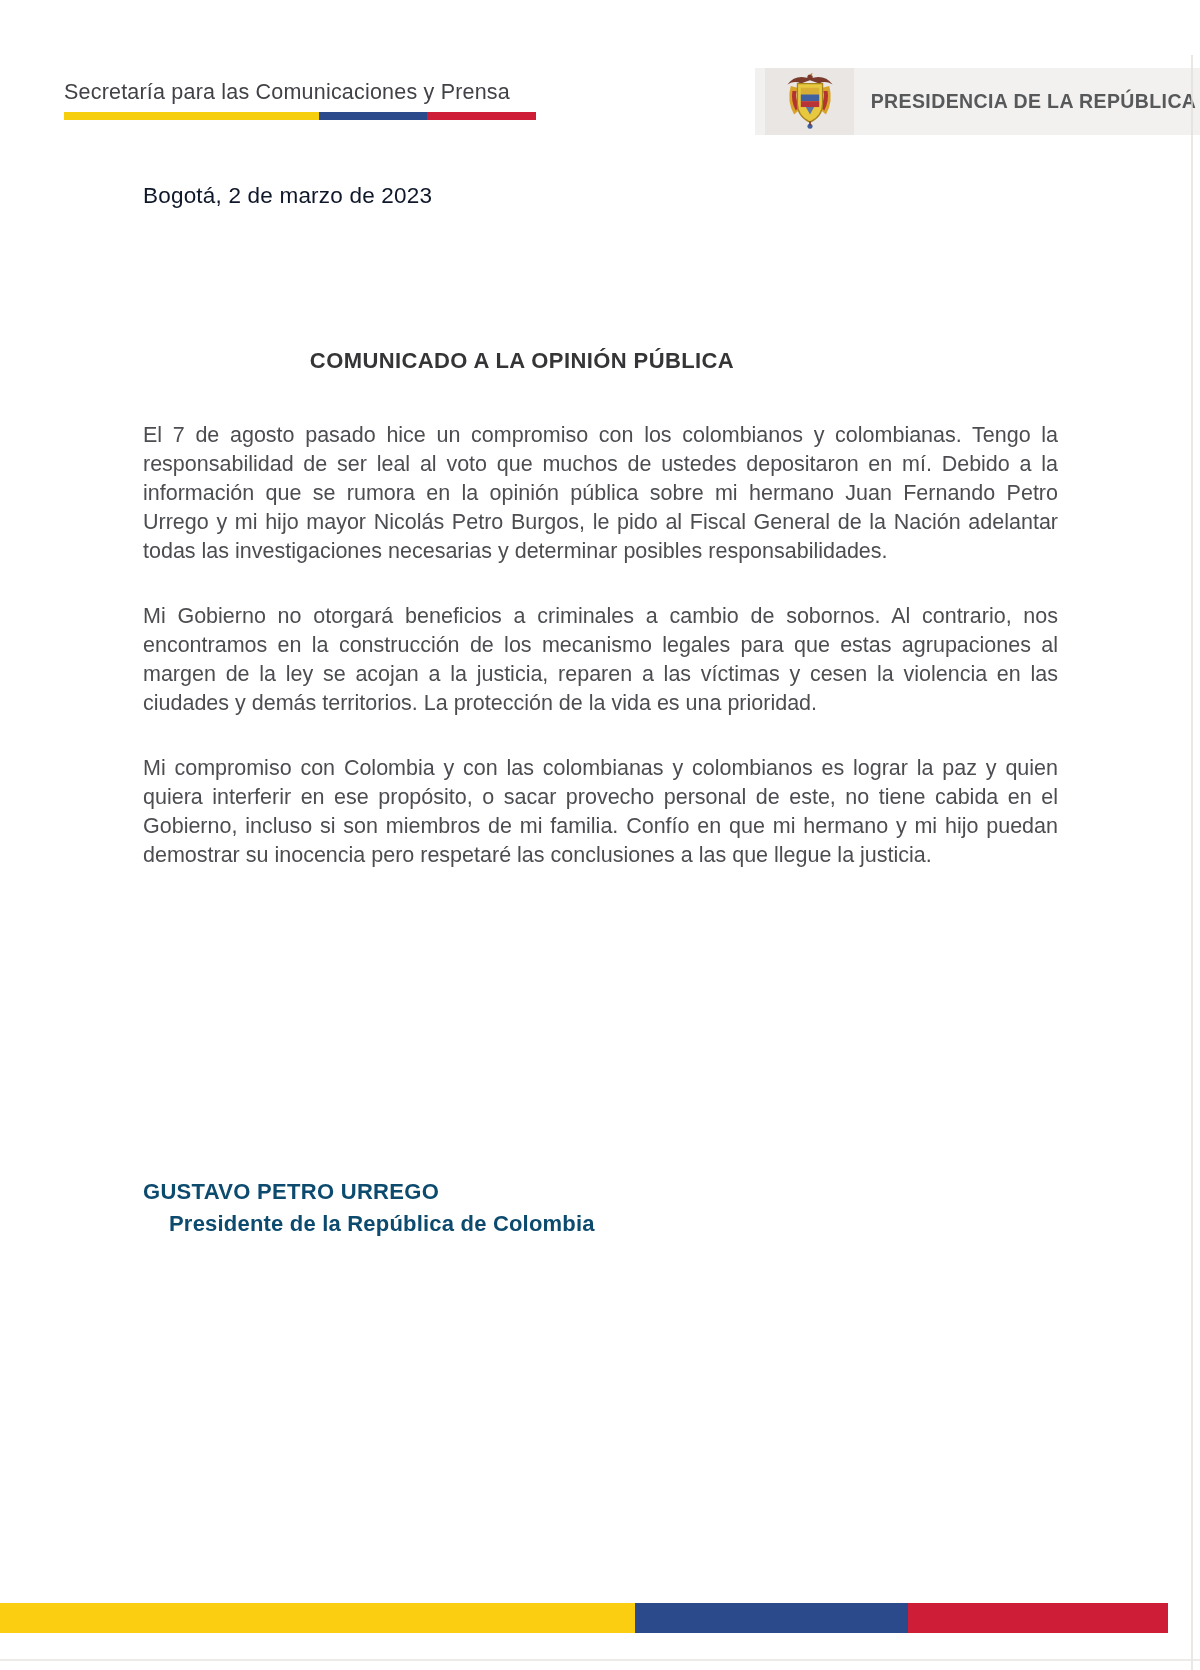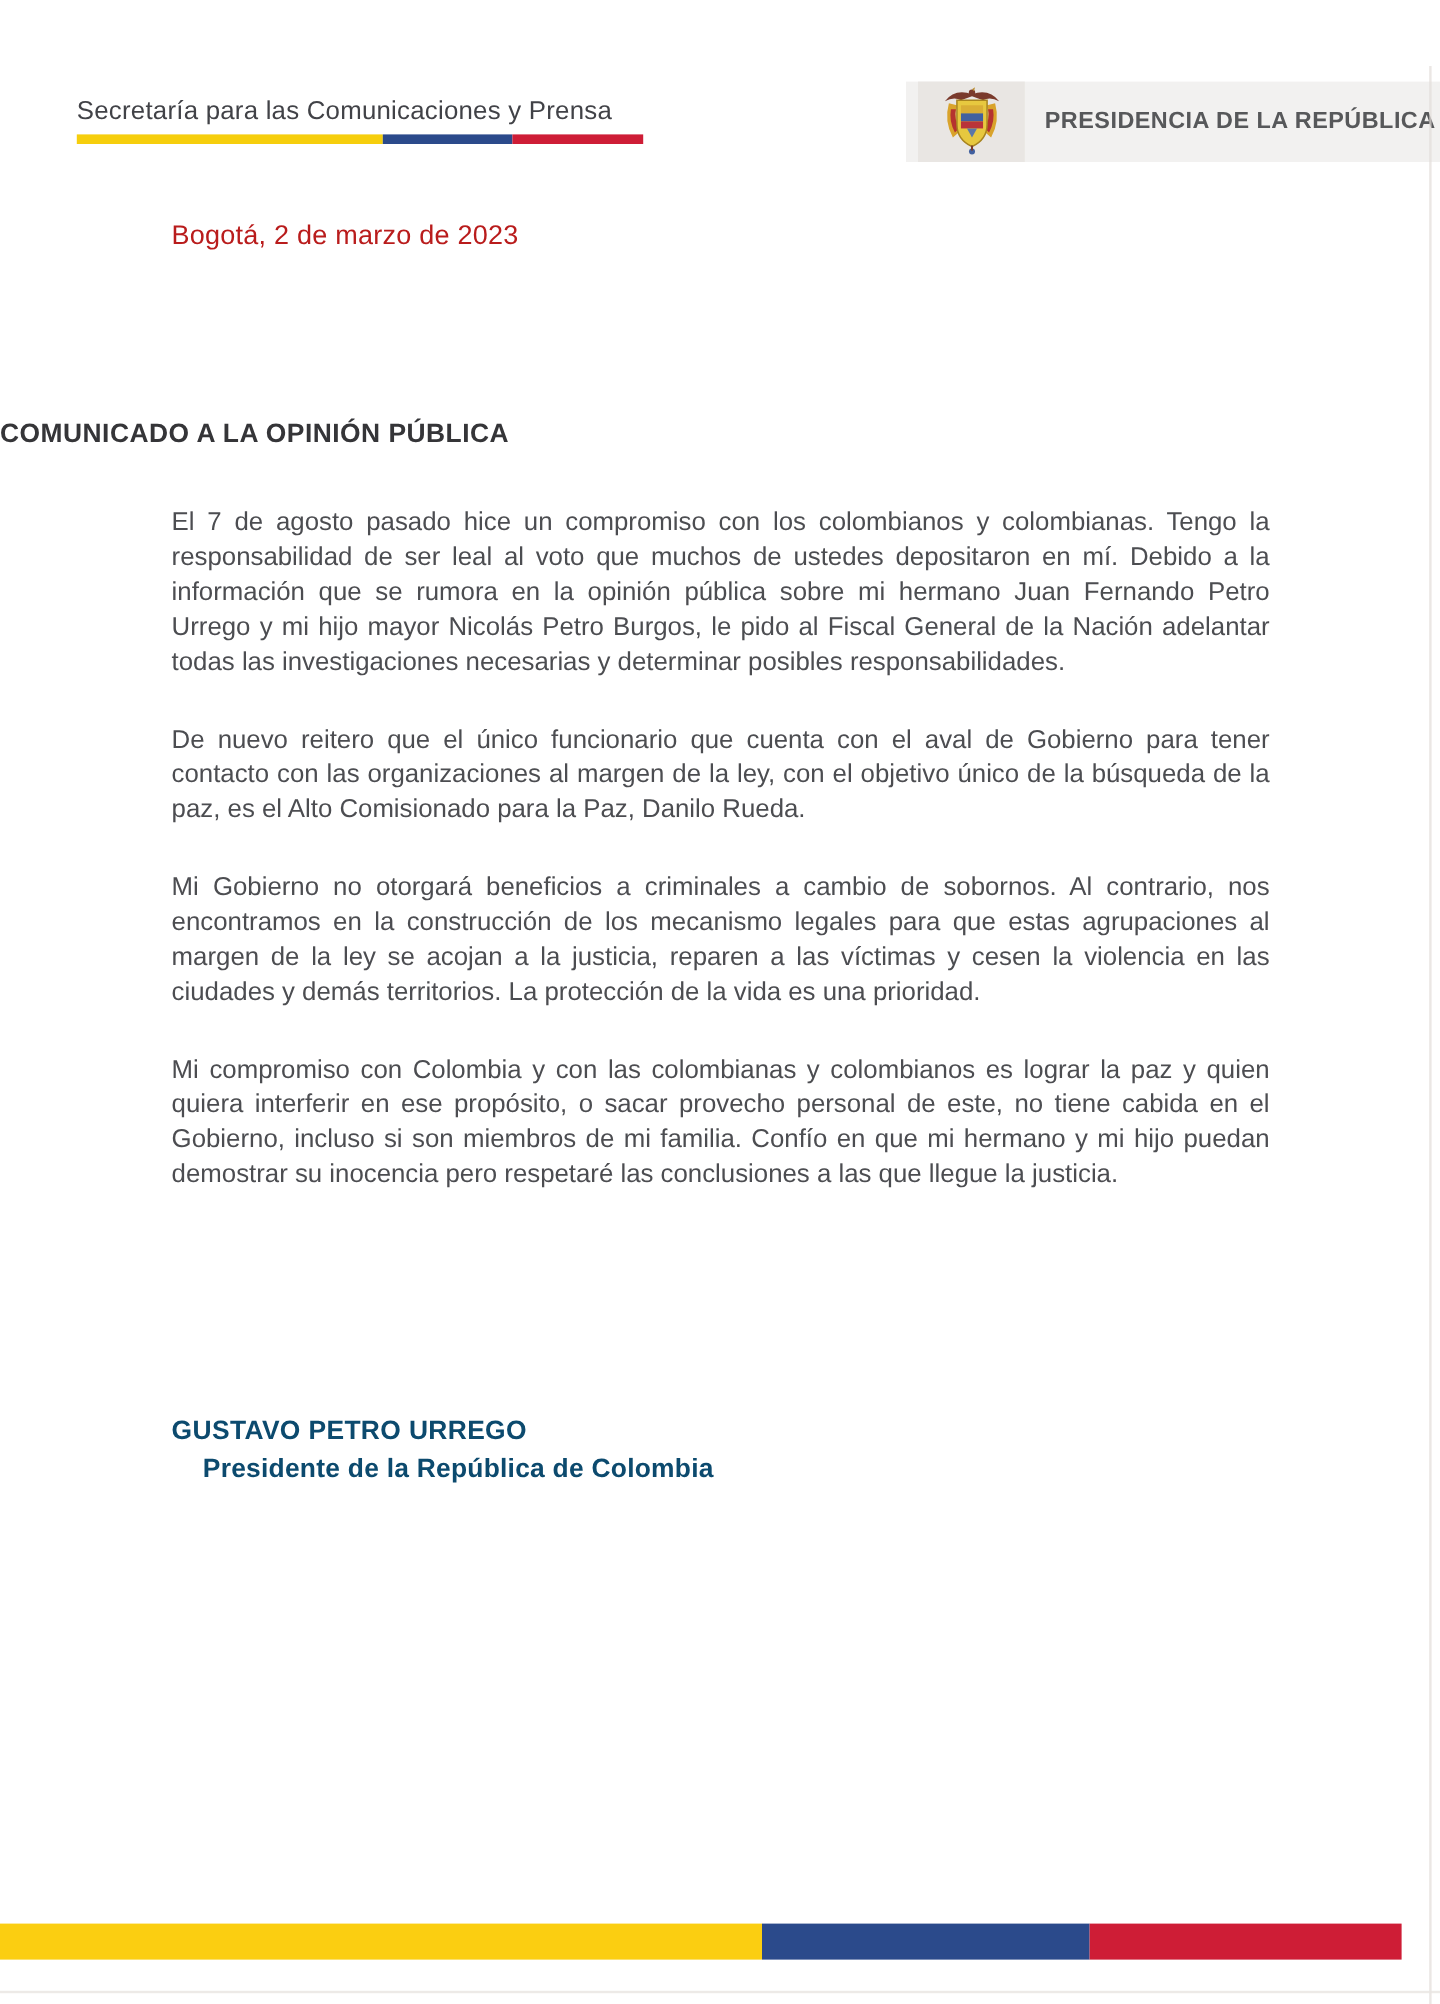--- a/index.html
+++ b/index.html
@@ -33,24 +33,24 @@
   }
   .emblem-box svg{width:56px;height:62px;display:block;}
   .presidencia-label{
     flex:1;display:flex;align-items:center;justify-content:center;
     font-weight:bold;font-size:19.5px;color:#57585A;letter-spacing:.4px;white-space:nowrap;
   }
 
   
   .date-line{
     position:absolute;left:143px;top:183px;
-    font-size:22.5px;color:#b91c1c;letter-spacing:.2px;
+    font-size:22.5px;color:#0f172a;letter-spacing:.2px;
   }
   .doc-title{
-    position:absolute;left:0;top:348px;width:1044px;text-align:left;
+    position:absolute;left:0;top:348px;width:1044px;text-align:center;
     font-weight:bold;font-size:22px;color:#353538;letter-spacing:.4px;
   }
   .body-text{
     position:absolute;left:143px;top:421px;width:915px;
     font-size:21.5px;line-height:29px;color:#4C4D51;
     text-align:justify;text-justify:inter-word;
   }
   .body-text p{margin:0 0 36px 0;}
   .body-text p:last-child{margin-bottom:0;}
 
@@ -104,21 +104,20 @@
     </div>
     <div class="presidencia-label">PRESIDENCIA DE LA REPÚBLICA</div>
   </div>
 
   <div class="date-line">Bogotá, 2 de marzo de 2023</div>
 
   <div class="doc-title">COMUNICADO A LA OPINIÓN PÚBLICA</div>
 
   <div class="body-text">
     <p>El 7 de agosto pasado hice un compromiso con los colombianos y colombianas. Tengo la responsabilidad de ser leal al voto que muchos de ustedes depositaron en mí. Debido a la información que se rumora en la opinión pública sobre mi hermano Juan Fernando Petro Urrego y mi hijo mayor Nicolás Petro Burgos, le pido al Fiscal General de la Nación adelantar todas las investigaciones necesarias y determinar posibles responsabilidades.</p>
-    <p>De nuevo reitero que el único funcionario que cuenta con el aval de Gobierno para tener contacto con las organizaciones al margen de la ley, con el objetivo único de la búsqueda de la paz, es el Alto Comisionado para la Paz, Danilo Rueda.</p>
     <p>Mi Gobierno no otorgará beneficios a criminales a cambio de sobornos. Al contrario, nos encontramos en la construcción de los mecanismo legales para que estas agrupaciones al margen de la ley se acojan a la justicia, reparen a las víctimas y cesen la violencia en las ciudades y demás territorios. La protección de la vida es una prioridad.</p>
     <p>Mi compromiso con Colombia y con las colombianas y colombianos es lograr la paz y quien quiera interferir en ese propósito, o sacar provecho personal de este, no tiene cabida en el Gobierno, incluso si son miembros de mi familia. Confío en que mi hermano y mi hijo puedan demostrar su inocencia pero respetaré las conclusiones a las que llegue la justicia.</p>
   </div>
 
   <div class="signature">
     <div class="sig-name">GUSTAVO PETRO URREGO</div>
     <div class="sig-role">Presidente de la República de Colombia</div>
   </div>
 
   <div class="footer-flag">

